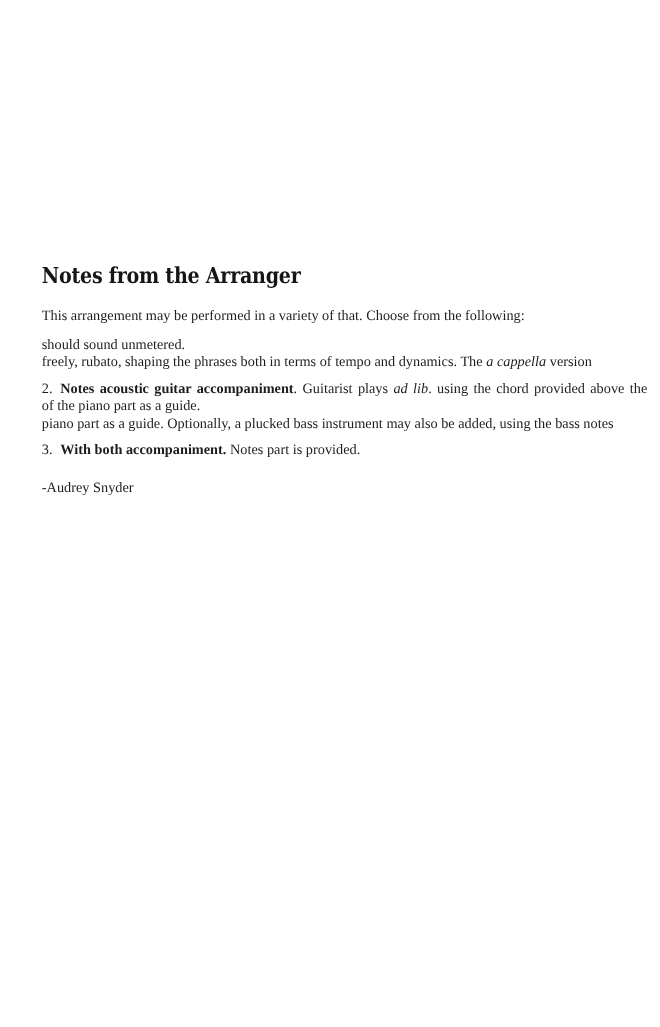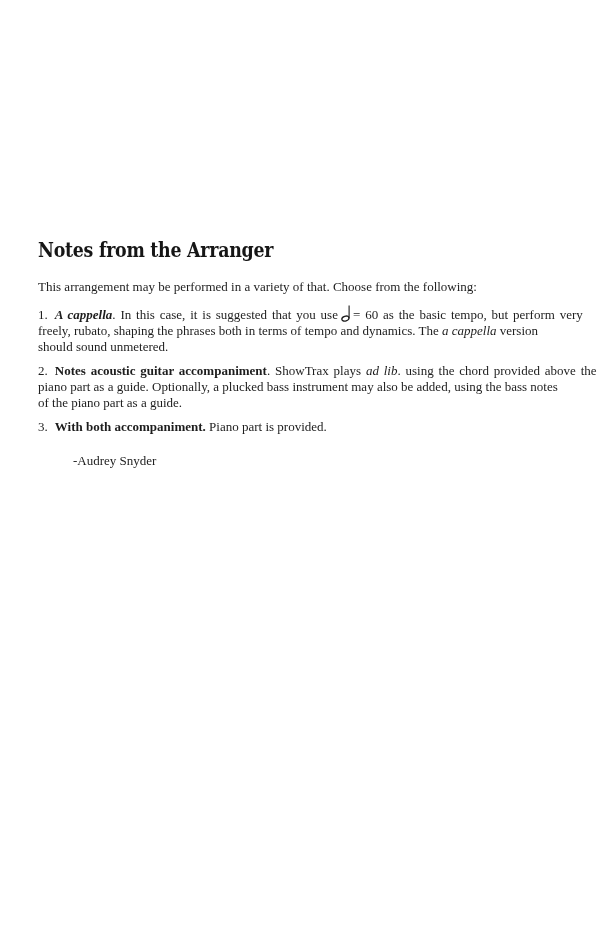--- a/index.html
+++ b/index.html
@@ -63,46 +63,41 @@
     width: 10px;
     height: 17px;
     vertical-align: -3px;
     margin: 0 2px 0 3px;
     color: #1d1d1d;
   }
   .note-icon svg { display: block; }
   .signature {
     margin-top: 18px;
     white-space: nowrap;
-    margin-left: 35px;
   }
 </style>
 </head>
 <body>
 
 <div class="sheet">
   <div class="content">
     <h1 class="heading">Notes from the Arranger</h1>
 
     <p class="intro">This arrangement may be performed in a variety of that. Choose from the following:</p>
 
     <div>
         <div class="para">
-          <div class="line spread"><span class="num">1.</span><span class="run bold-italic">A cappella</span><span class="run normal">. In this case, it is suggested that you use</span><span class="note-icon"><svg width="10" height="17" viewBox="0 0 10 17">
-                <line x1="8.1" y1="13.2" x2="8.1" y2="0.5" stroke="currentColor" stroke-width="1.1"></line>
-                <ellipse cx="4.4" cy="13.6" rx="3.6" ry="2.4" transform="rotate(-18 4.4 13.6)" fill="none" stroke="currentColor" stroke-width="1.3"></ellipse>
-              </svg></span><span class="run normal">= 60 as the basic tempo, but perform very</span></div>
+          <div class="line"><span class="run normal">should sound unmetered.</span></div>
           <div class="line"><span class="run normal">freely, rubato, shaping the phrases both in terms of tempo and dynamics. The </span><span class="run italic">a cappella</span><span class="run normal"> version</span></div>
-          <div class="line"><span class="run normal">should sound unmetered.</span></div>
         </div>
         <div class="para">
-          <div class="line spread"><span class="num">2.</span><span class="run bold">Notes acoustic guitar accompaniment</span><span class="run normal">. ShowTrax plays </span><span class="run italic">ad lib</span><span class="run normal">. using the chord provided above the</span></div>
+          <div class="line spread"><span class="num">2.</span><span class="run bold">Notes acoustic guitar accompaniment</span><span class="run normal">. Guitarist plays </span><span class="run italic">ad lib</span><span class="run normal">. using the chord provided above the</span></div>
+          <div class="line"><span class="run normal">of the piano part as a guide.</span></div>
           <div class="line"><span class="run normal">piano part as a guide. Optionally, a plucked bass instrument may also be added, using the bass notes</span></div>
-          <div class="line"><span class="run normal">of the piano part as a guide.</span></div>
         </div>
         <div class="para">
-          <div class="line"><span class="num">3.</span><span class="run bold">With both accompaniment.</span><span class="run normal"> Piano part is provided.</span></div>
+          <div class="line"><span class="num">3.</span><span class="run bold">With both accompaniment.</span><span class="run normal"> Notes part is provided.</span></div>
         </div>
       </div>
 
     <div class="signature">-Audrey Snyder</div>
   </div>
 </div>
 
 </body></html>

